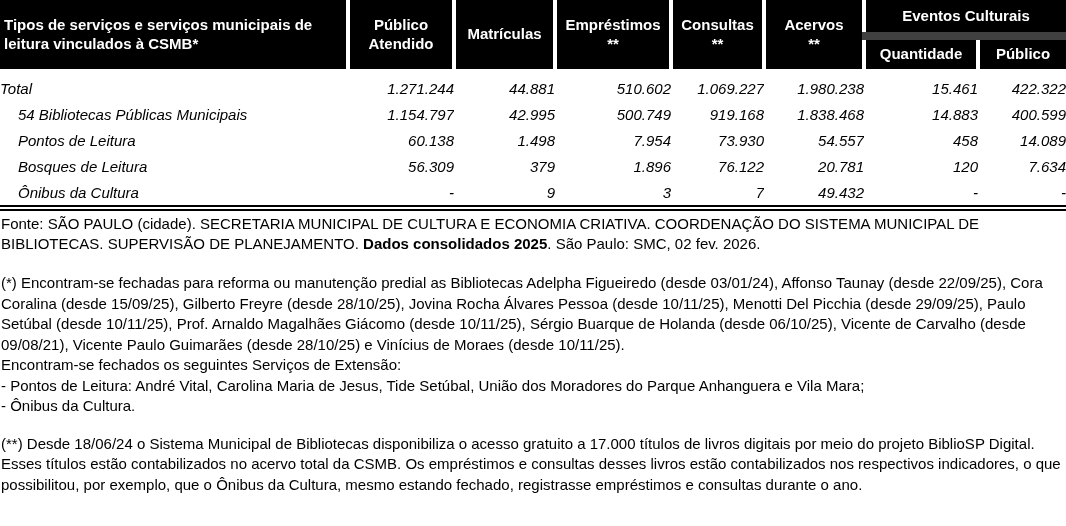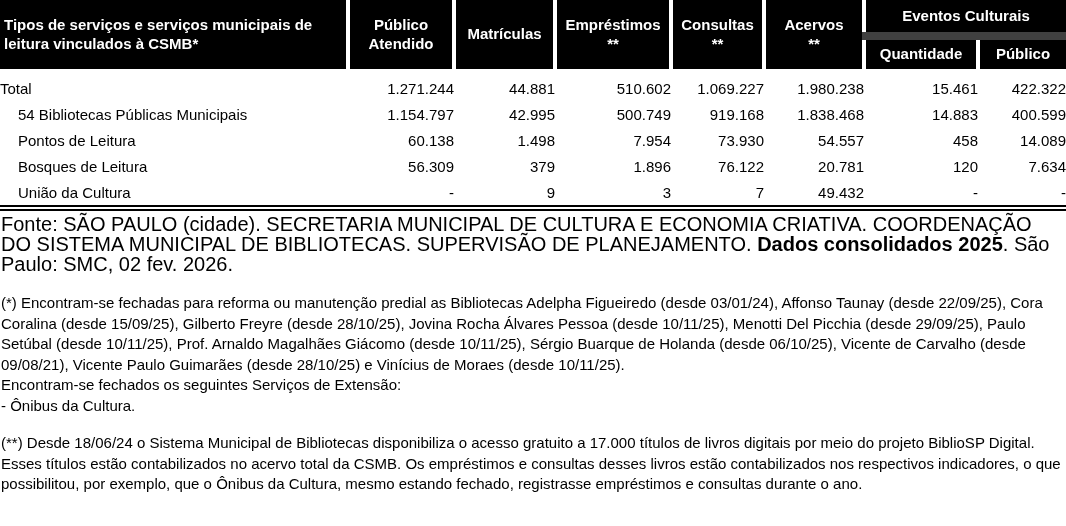--- a/index.html
+++ b/index.html
@@ -42,34 +42,35 @@
   table.stats tr.hdr-top { height: 36px; }
   table.stats tr.hdr-sub { height: 33px; }
   table.stats th.th-sub { border-top: 8px solid #404040; }
   table.stats td {
     font-size: 15px;
     height: 26px;
     padding: 0;
     vertical-align: middle;
     white-space: nowrap;
     overflow: hidden;
+    font-style: italic;
   }
   table.stats tbody tr:first-child td { padding-top: 6px; }
   td.lbl { text-align: left; padding-left: 3px; }
   td.lbl.indent { padding-left: 18px; }
   td.num { text-align: right; padding-right: 8px; }
   .bottom-rule {
     width: 1066px;
     height: 6px;
     box-sizing: border-box;
     border-top: 2px solid #000000;
     border-bottom: 2px solid #000000;
   }
   .source {
-    font-size: 20px;
+    font-size: 15px;
     line-height: 20px;
     margin: 3px 0 0 1px;
     padding-right: 6px;
   }
   .notes {
     font-size: 15px;
     line-height: 20.5px;
     margin: 19px 0 0 1px;
     padding-right: 16px;
   }
@@ -151,39 +152,40 @@
         <td class="lbl indent">Bosques de Leitura</td>
         <td class="num">56.309</td>
         <td class="num">379</td>
         <td class="num">1.896</td>
         <td class="num">76.122</td>
         <td class="num">20.781</td>
         <td class="num">120</td>
         <td class="num">7.634</td>
       </tr>
       <tr>
-        <td class="lbl indent">União da Cultura</td>
+        <td class="lbl indent">Ônibus da Cultura</td>
         <td class="num">-</td>
         <td class="num">9</td>
         <td class="num">3</td>
         <td class="num">7</td>
         <td class="num">49.432</td>
         <td class="num">-</td>
         <td class="num">-</td>
       </tr>
     </tbody>
   </table>
 
   <div class="bottom-rule"></div>
 
   <div class="source"><span>Fonte: SÃO PAULO (cidade). SECRETARIA MUNICIPAL DE CULTURA E ECONOMIA CRIATIVA. COORDENAÇÃO DO SISTEMA MUNICIPAL DE BIBLIOTECAS. SUPERVISÃO DE PLANEJAMENTO. </span><span class="bold">Dados consolidados 2025</span><span>. São Paulo: SMC, 02 fev. 2026.</span></div>
 
   <div class="notes">
     <div>(*) Encontram-se fechadas para reforma ou manutenção predial as Bibliotecas Adelpha Figueiredo (desde 03/01/24), Affonso Taunay (desde 22/09/25), Cora Coralina (desde 15/09/25), Gilberto Freyre (desde 28/10/25), Jovina Rocha Álvares Pessoa (desde 10/11/25), Menotti Del Picchia (desde 29/09/25), Paulo Setúbal (desde 10/11/25), Prof. Arnaldo Magalhães Giácomo (desde 10/11/25), Sérgio Buarque de Holanda (desde 06/10/25), Vicente de Carvalho (desde 09/08/21), Vicente Paulo Guimarães (desde 28/10/25) e Vinícius de Moraes (desde 10/11/25).</div>
     <div>Encontram-se fechados os seguintes Serviços de Extensão:</div>
+    <div>- Pontos de Leitura: André Vital, Carolina Maria de Jesus, Tide Setúbal, União dos Moradores do Parque Anhanguera e Vila Mara;</div>
     <div>- Ônibus da Cultura.</div>
   </div>
 
   <div class="notes-2">
     <div>(**) Desde 18/06/24 o Sistema Municipal de Bibliotecas disponibiliza o acesso gratuito a 17.000 títulos de livros digitais por meio do projeto BiblioSP Digital. Esses títulos estão contabilizados no acervo total da CSMB. Os empréstimos e consultas desses livros estão contabilizados nos respectivos indicadores, o que possibilitou, por exemplo, que o Ônibus da Cultura, mesmo estando fechado, registrasse empréstimos e consultas durante o ano.</div>
   </div>
 
 </div>
 
 </body></html>

